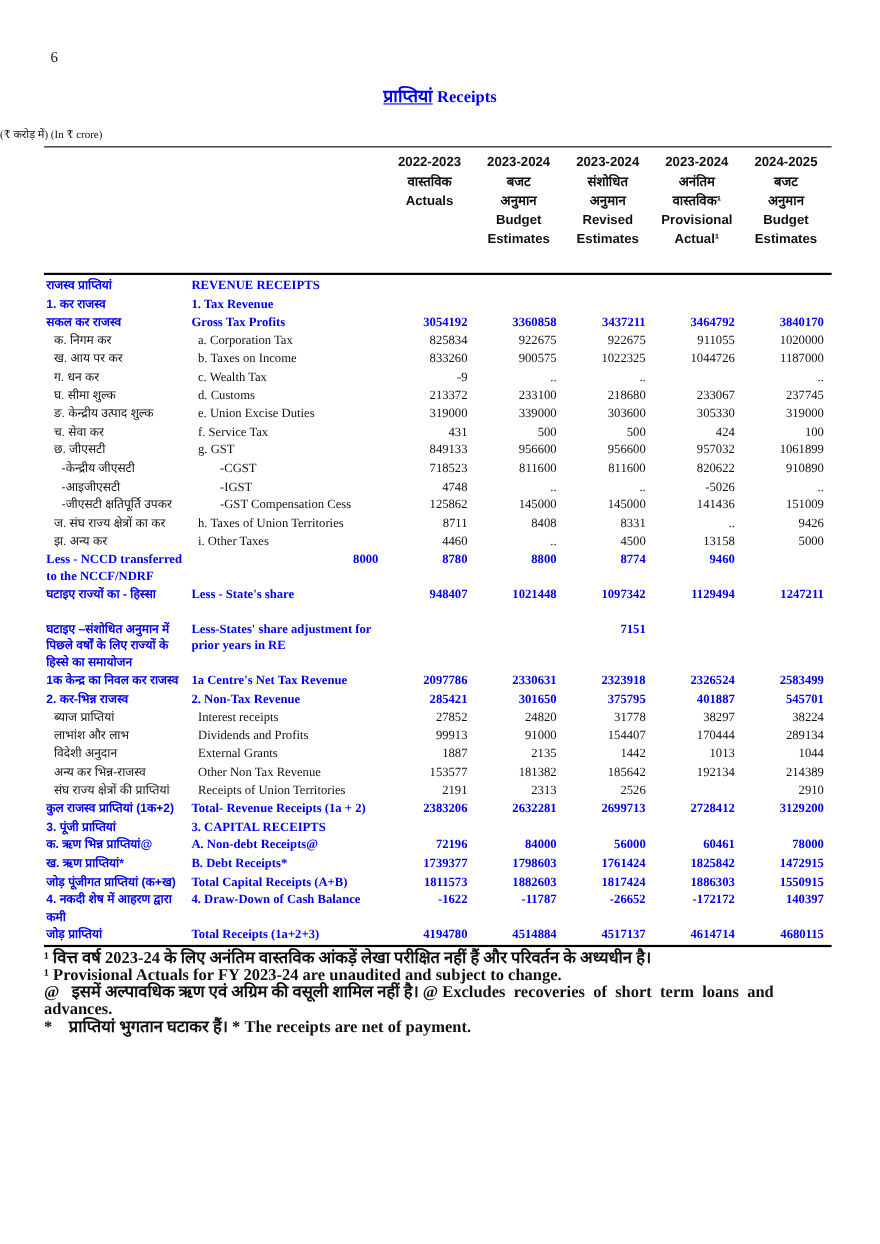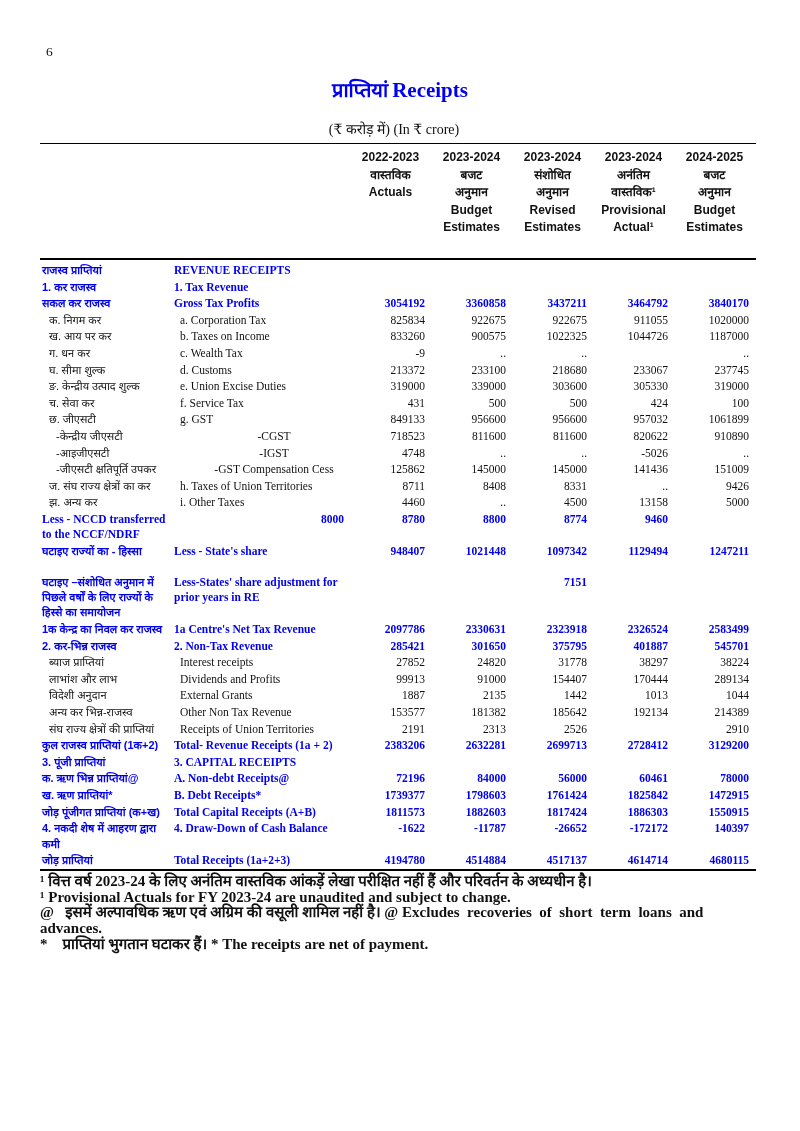--- a/index.html
+++ b/index.html
@@ -1,38 +1,38 @@
 <!DOCTYPE html>
 <html><head>
 <meta charset="utf-8">
 <style>
   html,body{margin:0;padding:0;background:#e8e8e8;}
   .page{position:relative;width:800px;height:1131px;background:#ffffff;margin:0 auto;
         font-family:"Liberation Serif","DejaVu Serif",serif;color:#111;overflow:hidden;}
   .pageno{position:absolute;top:44px;left:46px;font-size:13.5px;}
   .title{padding-top:76px;text-align:center;font-weight:bold;color:#0000EE;}
-  .title .t-hi{font-size:20px;}
-  .title .t-en{font-size:21px;}
-  .unit-note{text-align:center;margin:16px 12px 5px 0;font-size:14px;color:#111;}
+  .title .t-hi{font-size:16px;text-decoration:underline;}
+  .title .t-en{font-size:15px;}
+  .unit-note{text-align:left;margin:16px 12px 5px 0;font-size:10px;color:#111;}
   .tbl{margin:0 40px 0 40px;width:716px;border-top:1.6px solid #000;}
   .grid{display:grid;grid-template-columns:132px 178px 81px 81px 81px 81px 81px;}
   .thead{border-bottom:2px solid #000;padding:5px 0 21px 0;}
   .thcol{font-family:"Liberation Sans","DejaVu Sans",sans-serif;font-weight:bold;
          font-size:12px;line-height:17.5px;text-align:center;color:#111;}
   .tbody{padding-top:3px;}
   .row{font-size:11.5px;line-height:15.4px;padding:0.6px 0;}
   .row.gap{margin-top:14px;}
   .cell{padding:0 2px;}
   .cell.h{font-family:"Liberation Sans","DejaVu Sans",sans-serif;font-size:11px;}
   .cell.n{text-align:right;padding-right:6px;white-space:nowrap;}
   .hl .cell{color:#0000EE;font-weight:bold;}
   .ind1.h{padding-left:22px;text-indent:-13px;}
   .ind1.e{padding-left:20px;text-indent:-12px;}
   .ind2.h{padding-left:26px;text-indent:-10px;}
-  .ind2.e{padding-left:28px;text-indent:0;text-align:center;}
+  .ind2.e{padding-left:28px;text-indent:0;}
   .footnotes{margin:0 40px;width:716px;border-top:2.2px solid #000;padding-top:3px;}
   .footnote{font-size:15px;line-height:15.6px;white-space:pre-wrap;color:#111;font-weight:bold;}
 </style>
 </head>
 <body>
 
 <div class="page">
   <div class="pageno">6</div>
 
   <div class="title">

